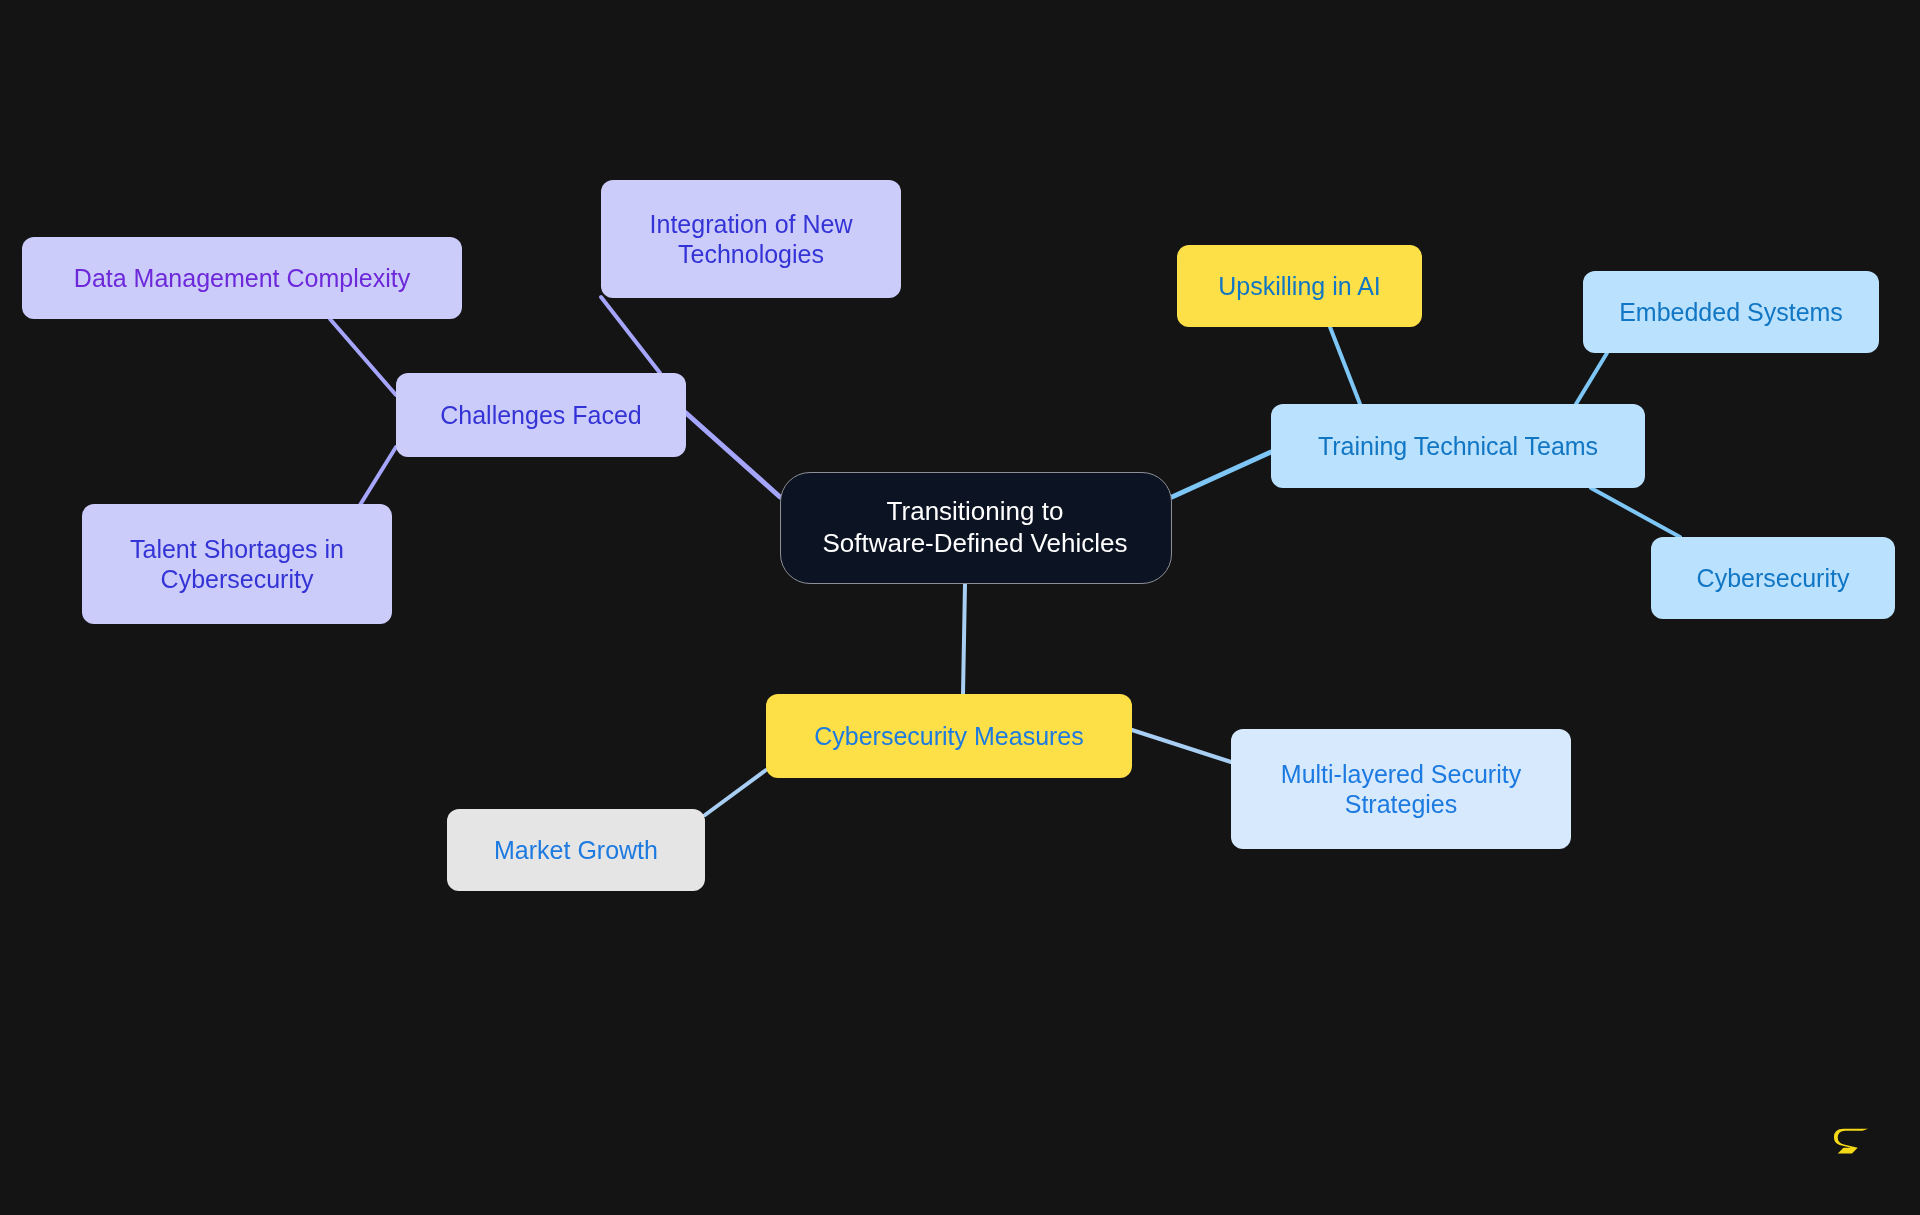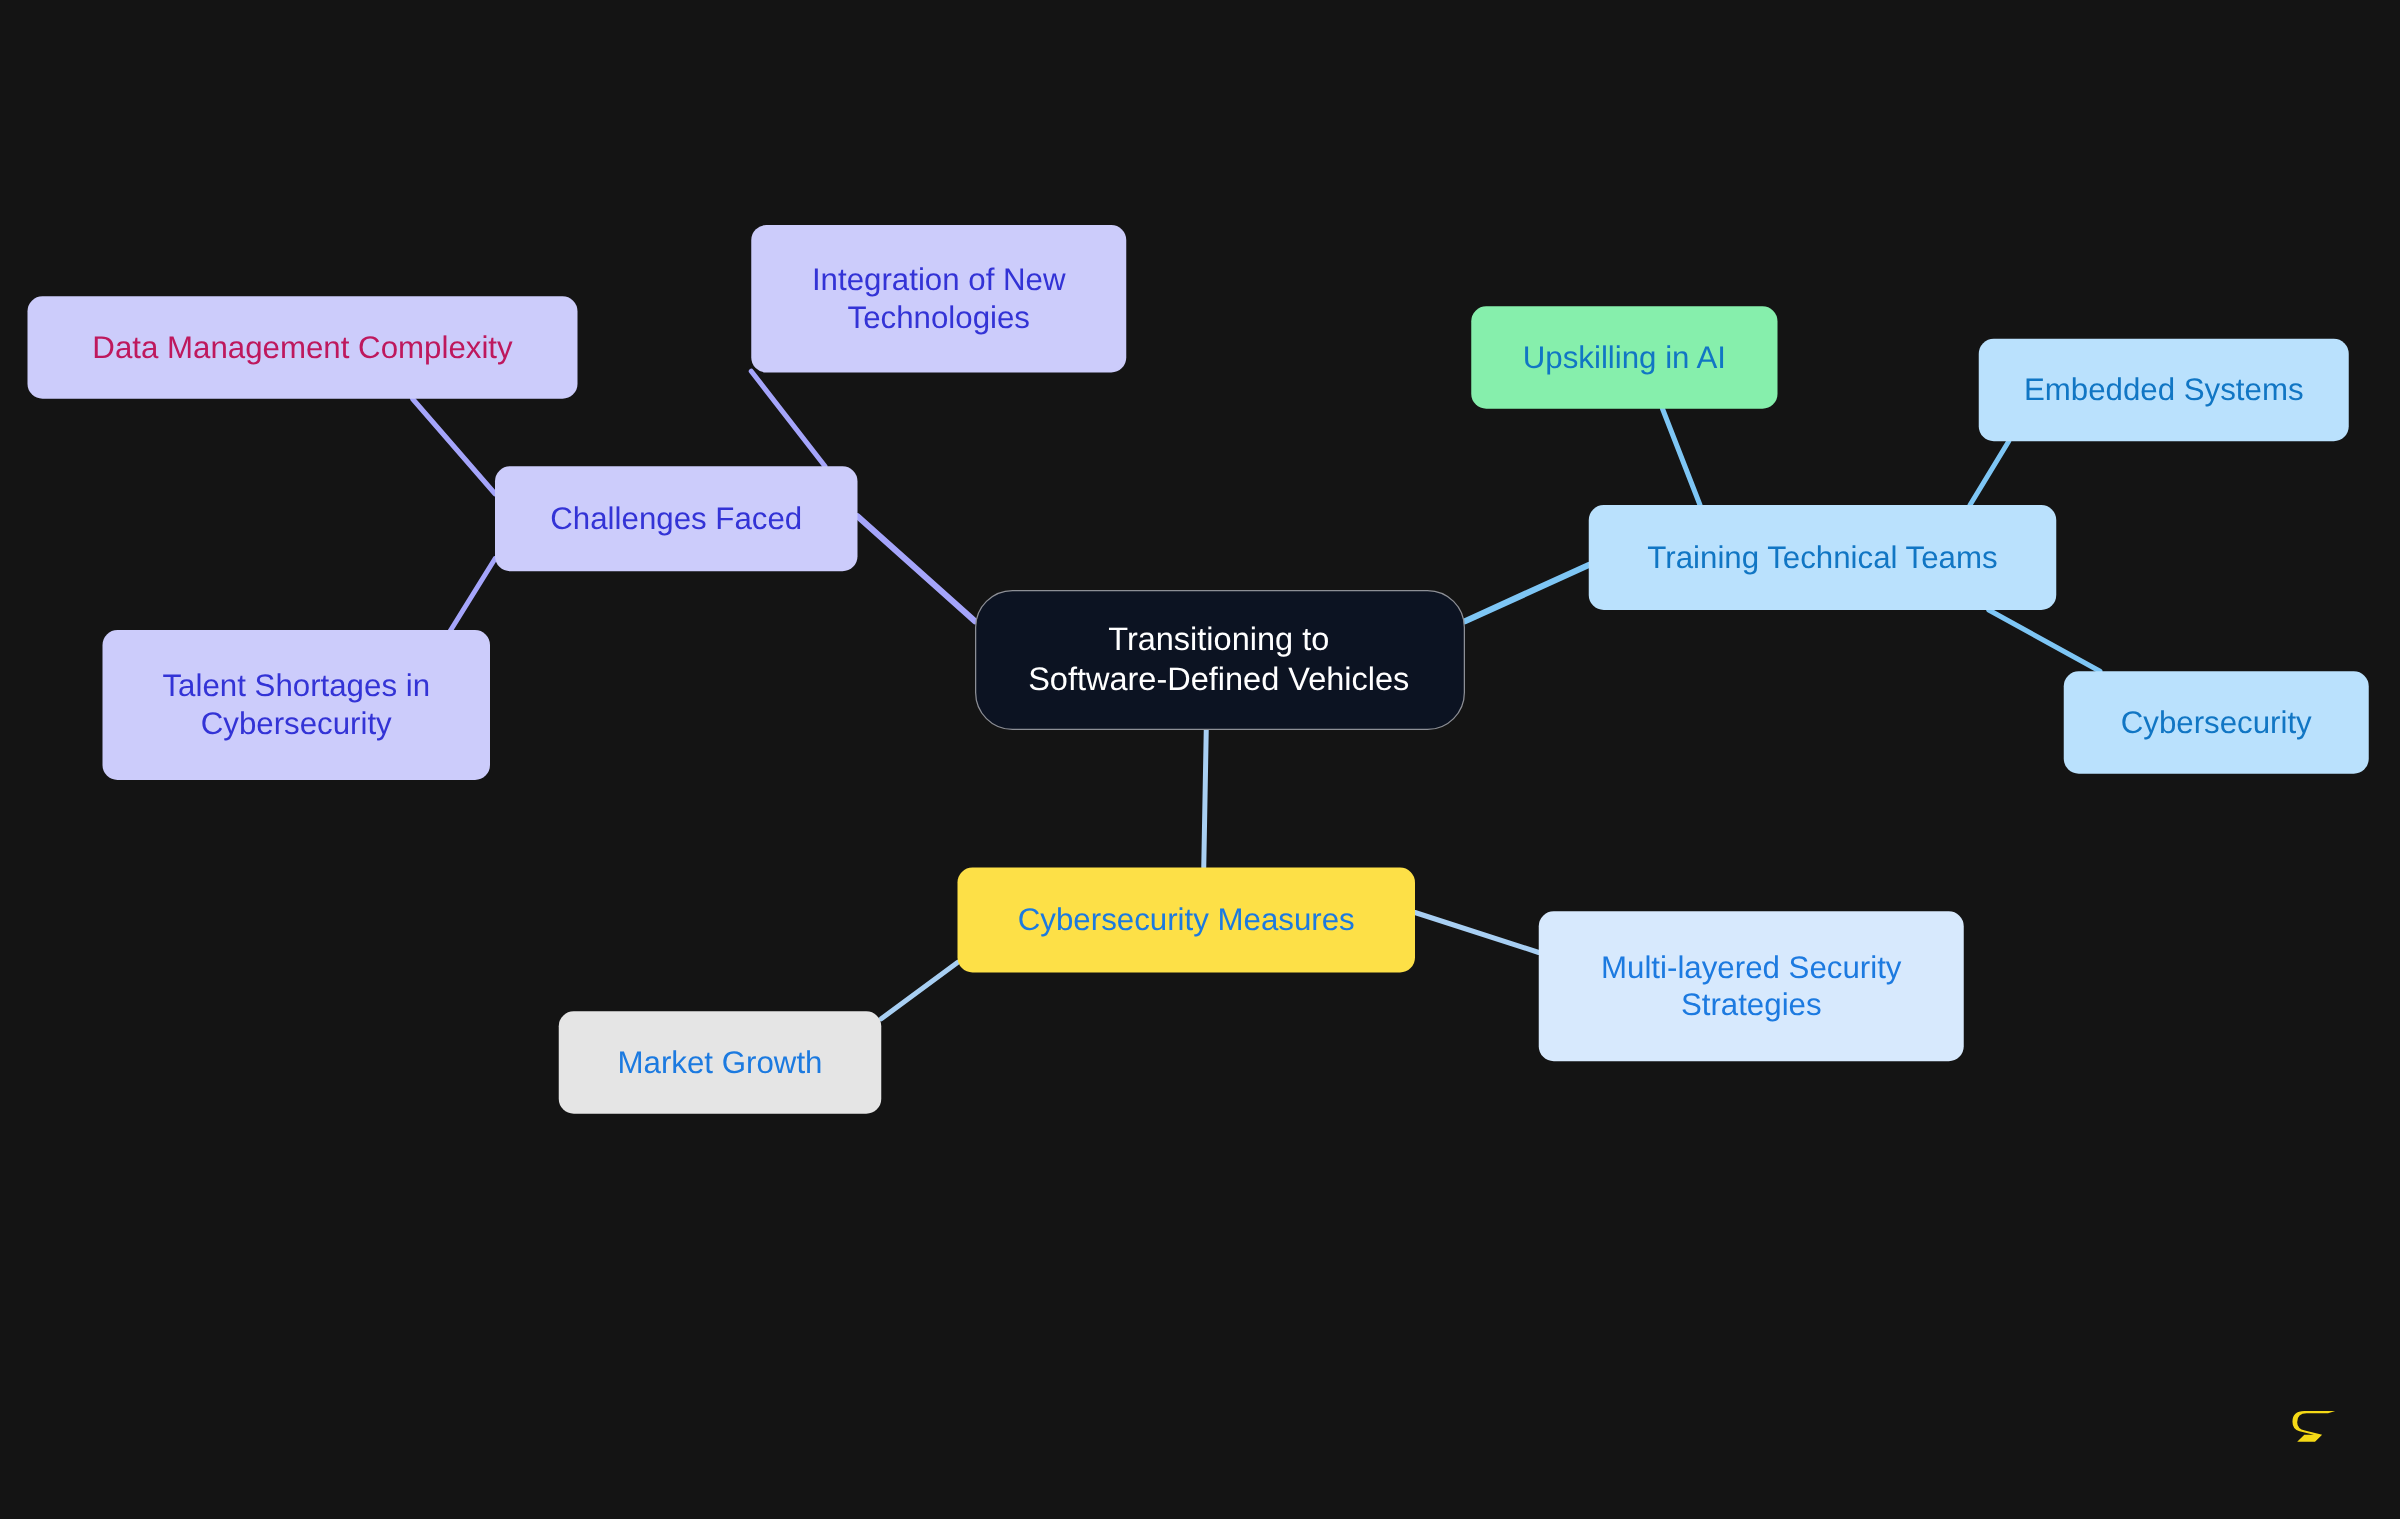--- a/index.html
+++ b/index.html
@@ -79,27 +79,27 @@
       <line x1="1591" y1="488" x2="1680" y2="537" stroke="#7ec6f5" stroke-width="4" stroke-linecap="round"></line>
       <line x1="965" y1="584" x2="963" y2="694" stroke="#a8cff3" stroke-width="4" stroke-linecap="round"></line>
       <line x1="766" y1="770" x2="705" y2="815" stroke="#a8cff3" stroke-width="4" stroke-linecap="round"></line>
       <line x1="1132" y1="730" x2="1231" y2="762" stroke="#a8cff3" stroke-width="4" stroke-linecap="round"></line>
     </svg>
 
   <div id="nodes">
       <div class="node node-root" style="left: 780px; top: 472px; width: 392px; height: 112px; background: rgb(12, 19, 34); color: rgb(255, 255, 255); border-color: rgb(141, 143, 150); padding-left: 16px;"><span>Transitioning to
 Software-Defined Vehicles</span></div>
       <div class="node node-purple" style="left: 396px; top: 373px; width: 290px; height: 84px; background: rgb(204, 204, 251); color: rgb(51, 51, 214); text-align: right;"><span>Challenges Faced</span></div>
-      <div class="node node-purple" style="left: 22px; top: 237px; width: 440px; height: 82px; background: rgb(204, 204, 251); color: #be185d;"><span>Data Management Complexity</span></div>
+      <div class="node node-purple" style="left: 22px; top: 237px; width: 440px; height: 82px; background: rgb(204, 204, 251); color: #6d28d9;"><span>Data Management Complexity</span></div>
       <div class="node node-purple" style="left: 601px; top: 180px; width: 300px; height: 118px; background: rgb(204, 204, 251); color: rgb(51, 51, 214);"><span>Integration of New
 Technologies</span></div>
       <div class="node node-purple" style="left: 82px; top: 504px; width: 310px; height: 120px; background: rgb(204, 204, 251); color: rgb(51, 51, 214);"><span>Talent Shortages in
 Cybersecurity</span></div>
       <div class="node node-blue" style="left: 1271px; top: 404px; width: 374px; height: 84px; background: rgb(186, 225, 253); color: rgb(17, 118, 196);"><span>Training Technical Teams</span></div>
-      <div class="node node-blue" style="left: 1177px; top: 245px; width: 245px; height: 82px; background: #86efac; color: rgb(17, 118, 196);"><span>Upskilling in AI</span></div>
+      <div class="node node-blue" style="left: 1177px; top: 245px; width: 245px; height: 82px; background: #fde047; color: rgb(17, 118, 196);"><span>Upskilling in AI</span></div>
       <div class="node node-blue" style="left: 1583px; top: 271px; width: 296px; height: 82px; background: rgb(186, 225, 253); color: rgb(17, 118, 196);"><span>Embedded Systems</span></div>
       <div class="node node-blue" style="left: 1651px; top: 537px; width: 244px; height: 82px; background: rgb(186, 225, 253); color: rgb(17, 118, 196);"><span>Cybersecurity</span></div>
       <div class="node node-paleblue" style="left: 766px; top: 694px; width: 366px; height: 84px; background: #fde047; color: rgb(28, 122, 224);"><span>Cybersecurity Measures</span></div>
       <div class="node node-paleblue" style="left: 447px; top: 809px; width: 258px; height: 82px; background: #e5e5e5; color: rgb(28, 122, 224);"><span>Market Growth</span></div>
       <div class="node node-paleblue" style="left: 1231px; top: 729px; width: 340px; height: 120px; background: rgb(215, 233, 253); color: rgb(28, 122, 224);"><span>Multi-layered Security
 Strategies</span></div>
     </div>
 
   <svg id="watermark" width="40" height="40" viewBox="0 0 40 40" style="left: 1832px; top: 1122px;">
     <path d="M31 7 H13 Q5 7 5 14.5 Q5 20 11.5 21.5 L26 25 L20 31 H5 L11 25 H19 L7 22 Q1 20.5 1 14 Q1 5 11 5 H37 Z" transform="translate(1,2) scale(0.95)" fill="#f5d916"></path>

